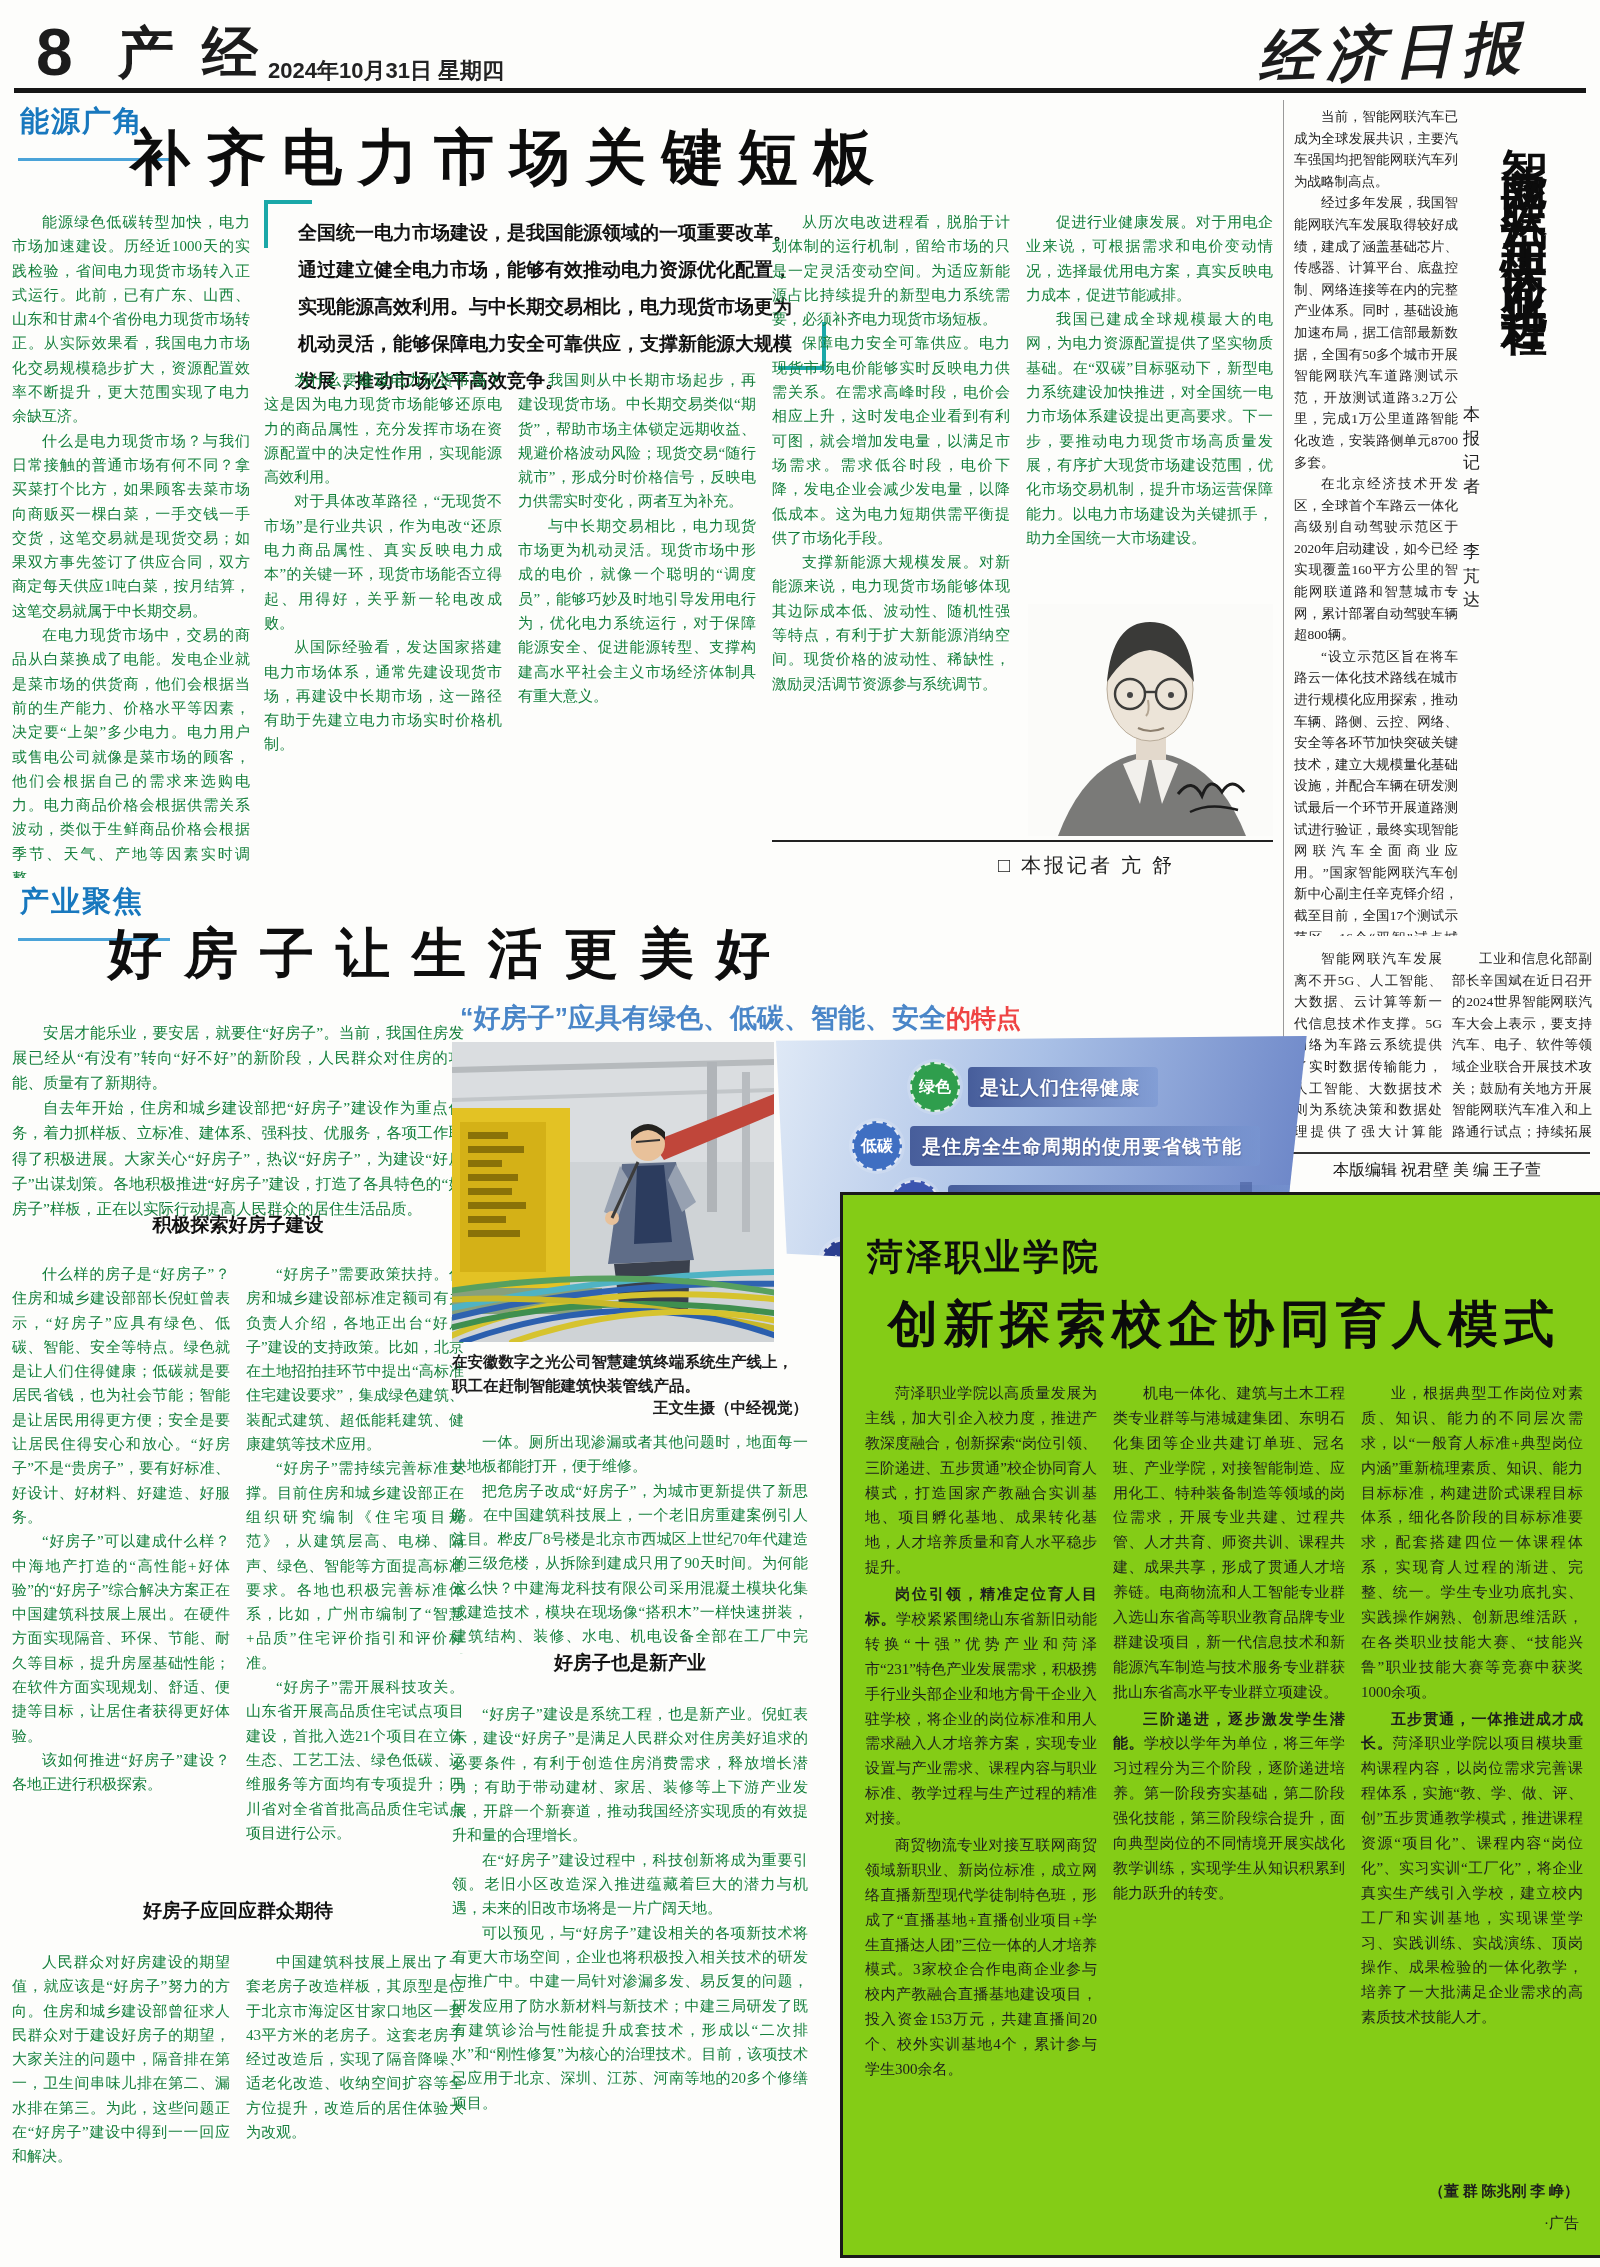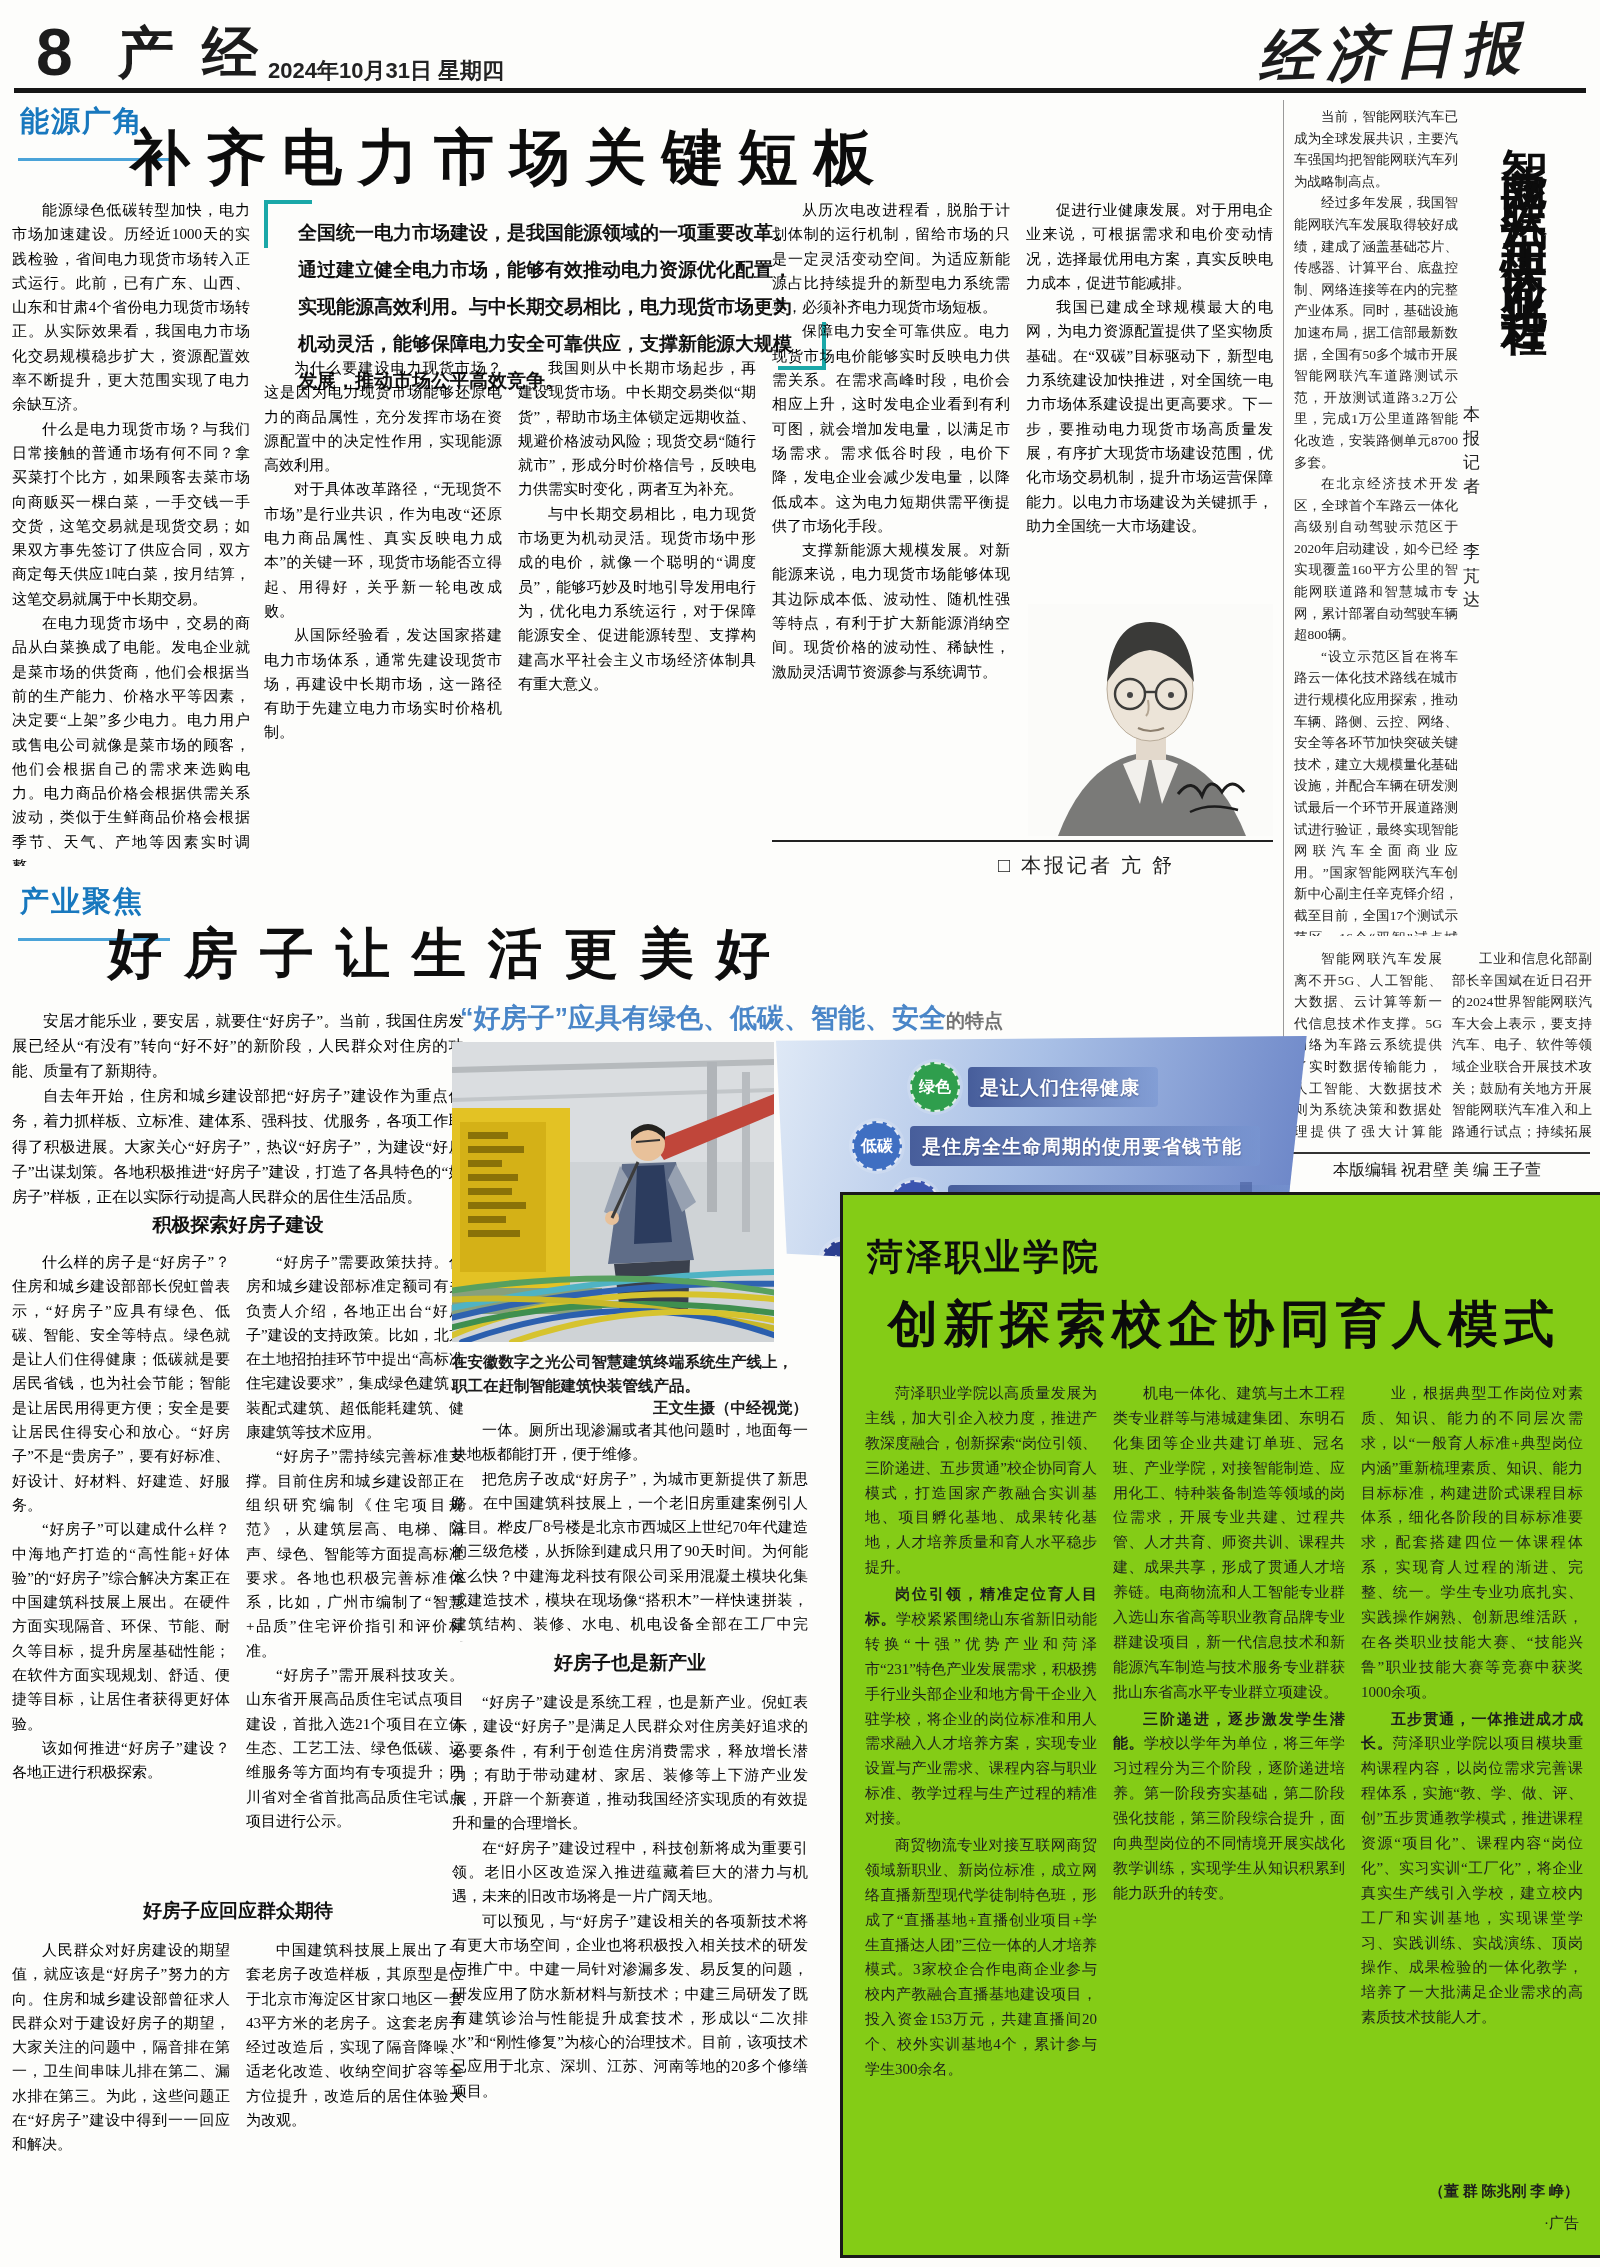--- a/index.html
+++ b/index.html
@@ -1,21 +1,21 @@
 <!DOCTYPE html>
 <html><head>
 <meta charset="utf-8">
 <style>
   html,body{margin:0;padding:0;background:#888;}
   #page{position:relative;width:1600px;height:2267px;background:#fdfdfb;margin:0 auto;
         font-family:"Liberation Serif","DejaVu Serif",serif;color:#1c1c1c;overflow:hidden;}
   .abs{position:absolute;}
   .sans{font-family:"Liberation Sans","DejaVu Sans",sans-serif;}
   .clip{overflow:hidden;}
-  .bodytext{font-size:15px;line-height:1.62;text-align:justify;color:#000000;}
+  .bodytext{font-size:15px;line-height:1.62;text-align:justify;color:#15803d;margin-top:12px;}
   .bodytext p{margin:0;text-indent:2em;}
   .smalltext{font-size:13.5px;line-height:1.6;text-align:justify;color:#222;}
   .smalltext p{margin:0;text-indent:2em;}
   .kicker{font-size:29px;font-weight:bold;color:#1878be;letter-spacing:2px;
           border-bottom:3px solid #4aa3d8;padding:0 26px 16px 2px;display:inline-block;}
   .subhead{font-weight:bold;font-size:19px;text-align:center;color:#111;
            font-family:"Liberation Sans","DejaVu Sans",sans-serif;}
   
   .introbox{padding:14px 34px;font-size:19px;font-weight:bold;line-height:1.95;text-align:justify;color:#111;}
   .introbox::before{content:"";position:absolute;left:0;top:0;width:44px;height:44px;
@@ -158,21 +158,21 @@
 
   <div class="abs subhead" style="left:12px;top:1898px;width:452px;">好房子应回应群众期待</div>
   <div class="abs bodytext clip" style="left:12px;top:1938px;width:218px;height:316px;">
       <p>人民群众对好房建设的期望值，就应该是“好房子”努力的方向。住房和城乡建设部曾征求人民群众对于建设好房子的期望，大家关注的问题中，隔音排在第一，卫生间串味儿排在第二、漏水排在第三。为此，这些问题正在“好房子”建设中得到一一回应和解决。</p>
     </div>
   <div class="abs bodytext clip" style="left:246px;top:1938px;width:218px;height:316px;">
       <p>中国建筑科技展上展出了一套老房子改造样板，其原型是位于北京市海淀区甘家口地区一套43平方米的老房子。这套老房子经过改造后，实现了隔音降噪、适老化改造、收纳空间扩容等全方位提升，改造后的居住体验大为改观。</p>
     </div>
 
   <div class="abs" style="left:460px;top:1000px;width:600px;white-space:nowrap;">
-    <span class="sans" style="font-size:27px;font-weight:900;color:#4a86c8;">“好房子”应具有</span><span class="sans" style="font-size:27px;font-weight:900;color:#4a86c8;">绿色、低碳、智能、安全</span><span class="sans" style="font-size:19px;font-weight:bold;color:#737373;">的特点</span>
+    <span class="sans" style="font-size:27px;font-weight:900;color:#4a86c8;">“好房子”应具有</span><span class="sans" style="font-size:27px;font-weight:900;color:#4a86c8;">绿色、低碳、智能、安全</span><span class="sans" style="font-size:25px;font-weight:bold;color:#ef4444;">的特点</span>
   </div>
 
   <div class="abs" style="left:452px;top:1042px;width:322px;height:300px;">
     <svg width="322" height="300" viewBox="0 0 322 300">
       <rect width="322" height="300" fill="#cfd3d6"></rect>
       <rect y="0" width="322" height="120" fill="#dadde0"></rect>
       <line x1="0" y1="28" x2="322" y2="20" stroke="#b6babd" stroke-width="6"></line>
       <line x1="0" y1="58" x2="322" y2="48" stroke="#c2c6c9" stroke-width="4"></line>
       <rect x="255" y="20" width="10" height="150" fill="#b0b4b8"></rect>
       <rect x="290" y="30" width="8" height="160" fill="#b8bcc0"></rect>

